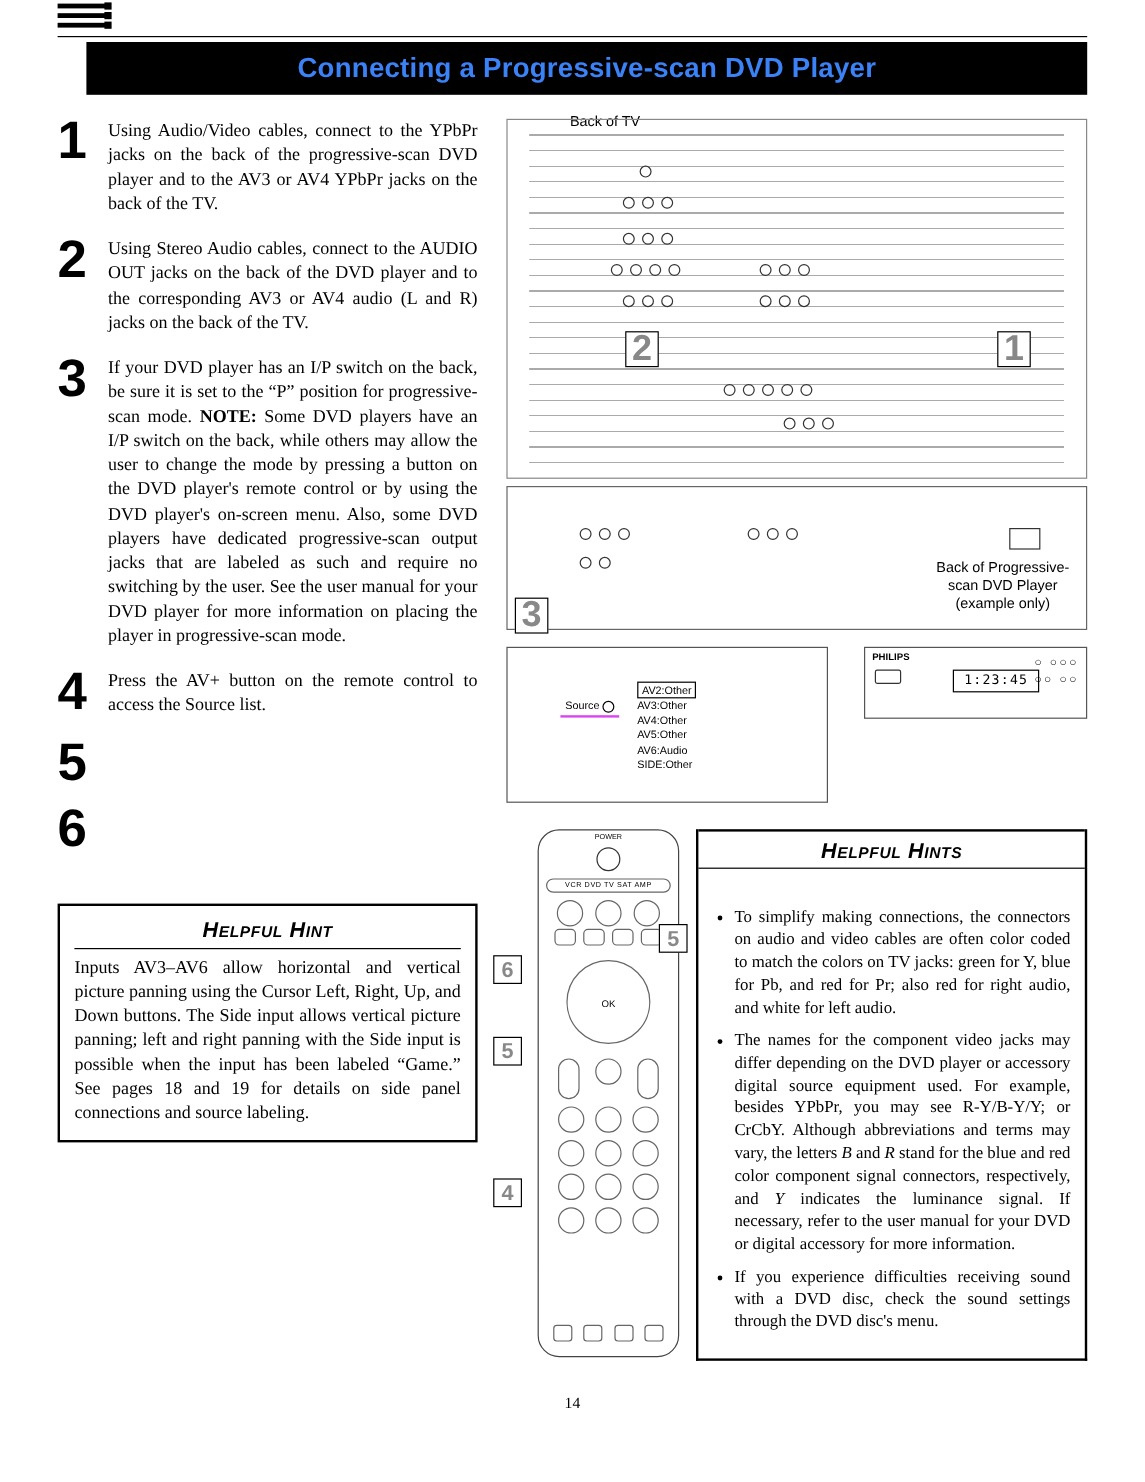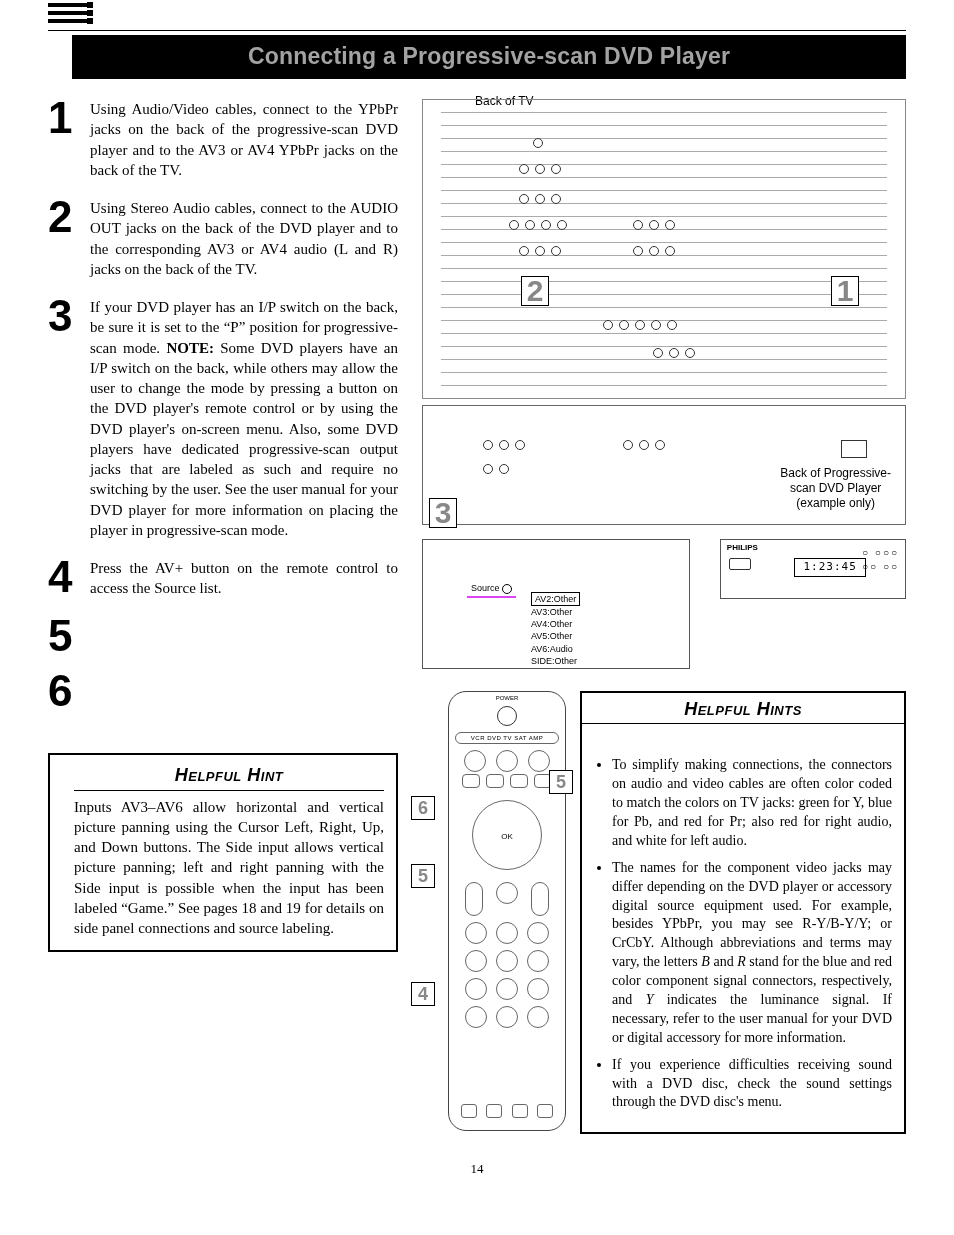--- a/index.html
+++ b/index.html
@@ -9,21 +9,21 @@
     line-height: 1.35;
     color: #000;
     background: #fff;
     width: 954px;
     margin: 0 auto;
     padding: 30px 48px 40px 48px;
   }
   .rule-top { border-top: 1px solid #000; height: 0; margin-bottom: 4px; }
   .title-bar {
     background: #000;
-    color: #a3a3a3;
+    color: #3b82f6;
     text-align: center;
     font-family: Arial, Helvetica, sans-serif;
     font-weight: bold;
     font-size: 23px;
     padding: 6px 0 7px 0;
     letter-spacing: 0.2px;
     margin-left: 24px;
   }
   .icon-wrap {
     position: absolute;
@@ -56,21 +56,21 @@
     font-size: 44px;
     line-height: 0.85;
     width: 42px;
     flex-shrink: 0;
     color: #000;
   }
   .step-body { flex: 1; text-align: justify; }
   .note-bold { font-weight: bold; }
   .hint-box {
     border: 2px solid #000;
-    padding: 8px 12px 12px 24px;
+    padding: 8px 12px 12px 12px;
     margin-top: 44px;
   }
   .hint-title {
     font-family: Arial, Helvetica, sans-serif;
     font-style: italic;
     font-weight: bold;
     font-size: 18px;
     text-align: center;
     font-variant: small-caps;
     letter-spacing: 0.5px;
@@ -125,21 +125,21 @@
     font-size: 9px;
     padding: 18px 4px 4px 4px;
   }
   .osd-source {
     position: absolute; left: 44px; top: 42px;
     border-bottom: 2px solid #d946ef;
     padding: 0 4px 2px 4px;
     font-size: 9px;
   }
   .osd-list {
-    position: absolute; left: 108px; top: 52px;
+    position: absolute; left: 108px; top: 28px;
     line-height: 1.35;
   }
   .osd-list .sel { border: 1px solid #000; padding: 0 3px; display:inline-block; }
   .vcr-box {
     flex: 1;
     border: 1px solid #555;
     height: 60px;
     position: relative;
     font-family: Arial, Helvetica, sans-serif;
     background: #fff;

